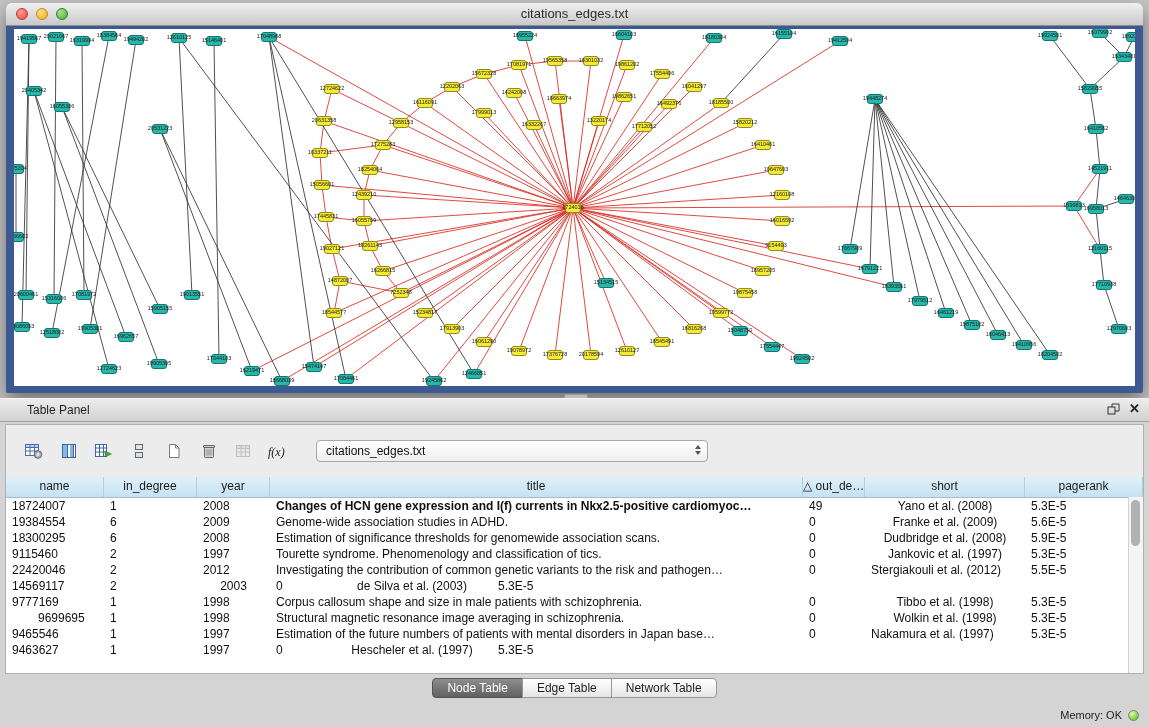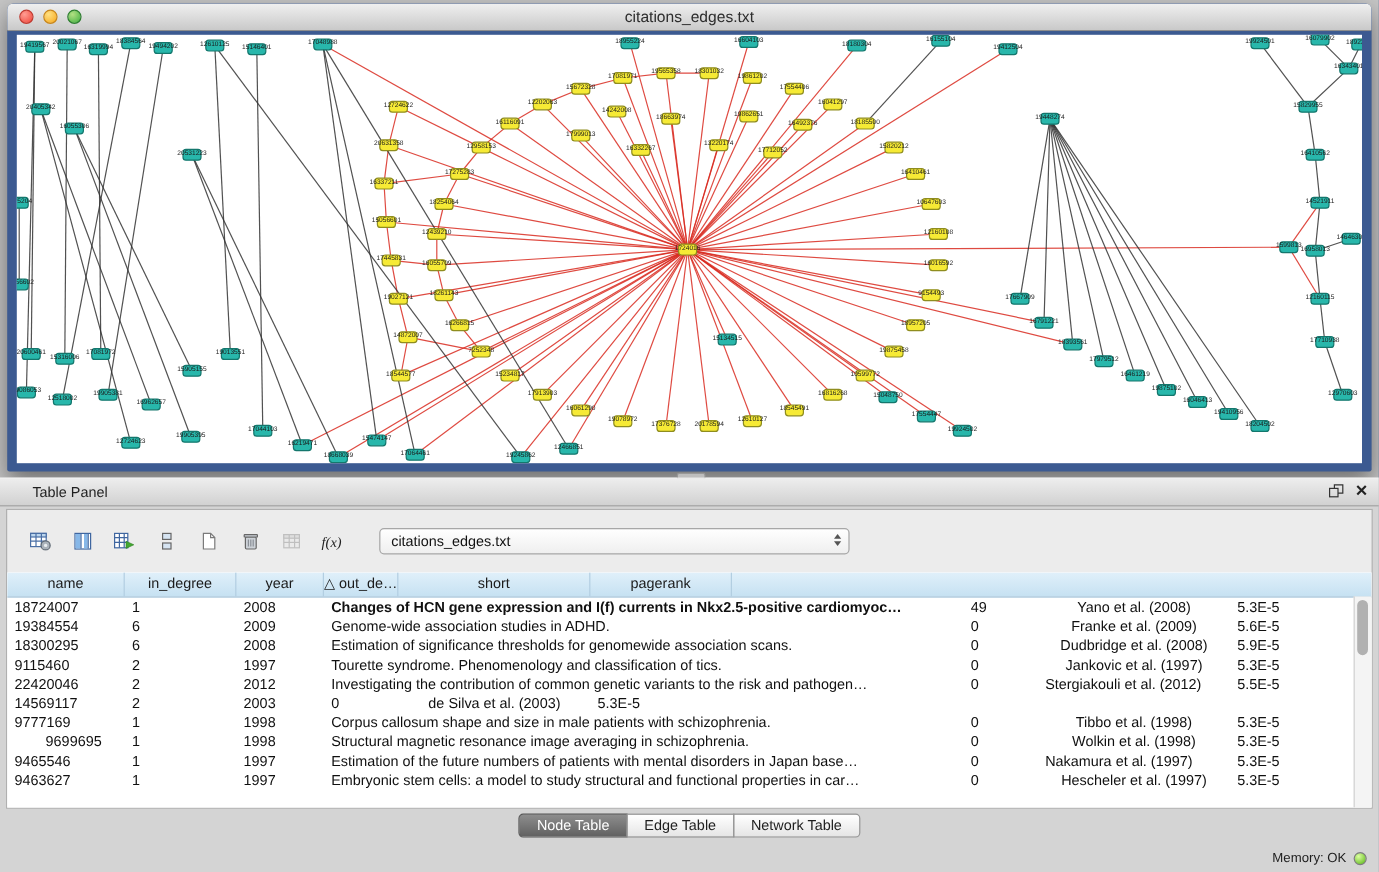--- a/index.html
+++ b/index.html
@@ -676,20 +676,21 @@
               <i class="up"></i>
               <i class="down"></i>
             </span>
         </div>
       </div>
       <div class="table-wrap">
         <div class="thead" id="thead">
             <div class="th" style="width: 98px;">name</div>
             <div class="th" style="width: 93px;">in_degree</div>
             <div class="th" style="width: 73px;">year</div>
+            <div class="th" style="width: 490px; flex: 1 1 0%;">title</div>
             <div class="th" style="width: 62px;">△ out_de…</div>
             <div class="th" style="width: 160px;">short</div>
             <div class="th" style="width: 118px;">pagerank</div>
           </div>
         <div id="tbody">
             <div class="tr">
               <div class="td" style="width: 98px; text-align: left;">18724007</div>
               <div class="td" style="width: 93px; text-align: left;">1</div>
               <div class="td" style="width: 73px; text-align: left;">2008</div>
               <div class="td" style="width: 490px; flex: 1 1 0%; text-align: left; font-weight: bold;">Changes of HCN gene expression and I(f) currents in Nkx2.5-positive cardiomyoc…</div>
@@ -729,21 +730,21 @@
               <div class="td" style="width: 93px; text-align: left;">2</div>
               <div class="td" style="width: 73px; text-align: left;">2012</div>
               <div class="td" style="width: 490px; flex: 1 1 0%; text-align: left;">Investigating the contribution of common genetic variants to the risk and pathogen…</div>
               <div class="td" style="width: 62px; text-align: left;">0</div>
               <div class="td" style="width: 160px; text-align: left;">Stergiakouli et al. (2012)</div>
               <div class="td" style="width: 118px; text-align: left;">5.5E-5</div>
             </div>
             <div class="tr">
               <div class="td" style="width: 98px; text-align: left;">14569117</div>
               <div class="td" style="width: 93px; text-align: left;">2</div>
-              <div class="td" style="width: 73px; text-align: left;">2003</div>
+              <div class="td" style="width: 73px; text-align: center;">2003</div>
               <div class="td" style="width: 62px; text-align: left;">0</div>
               <div class="td" style="width: 160px; text-align: center;">de Silva et al. (2003)</div>
               <div class="td" style="width: 118px; text-align: left;">5.3E-5</div>
             </div>
             <div class="tr">
               <div class="td" style="width: 98px; text-align: left;">9777169</div>
               <div class="td" style="width: 93px; text-align: left;">1</div>
               <div class="td" style="width: 73px; text-align: left;">1998</div>
               <div class="td" style="width: 490px; flex: 1 1 0%; text-align: left;">Corpus callosum shape and size in male patients with schizophrenia.</div>
               <div class="td" style="width: 62px; text-align: left;">0</div>
@@ -765,21 +766,20 @@
               <div class="td" style="width: 73px; text-align: left;">1997</div>
               <div class="td" style="width: 490px; flex: 1 1 0%; text-align: left;">Estimation of the future numbers of patients with mental disorders in Japan base…</div>
               <div class="td" style="width: 62px; text-align: left;">0</div>
               <div class="td" style="width: 160px; text-align: left;">Nakamura et al. (1997)</div>
               <div class="td" style="width: 118px; text-align: left;">5.3E-5</div>
             </div>
             <div class="tr">
               <div class="td" style="width: 98px; text-align: left;">9463627</div>
               <div class="td" style="width: 93px; text-align: left;">1</div>
               <div class="td" style="width: 73px; text-align: left;">1997</div>
-              <div class="td" style="width: 490px; flex: 1 1 0%; text-align: left;">Embryonic stem cells: a model to study structural and functional properties in car…</div>
               <div class="td" style="width: 62px; text-align: left;">0</div>
               <div class="td" style="width: 160px; text-align: center;">Hescheler et al. (1997)</div>
               <div class="td" style="width: 118px; text-align: left;">5.3E-5</div>
             </div>
           </div>
         <div class="vscroll">
           <div class="vthumb"></div>
         </div>
       </div>
     </div>

